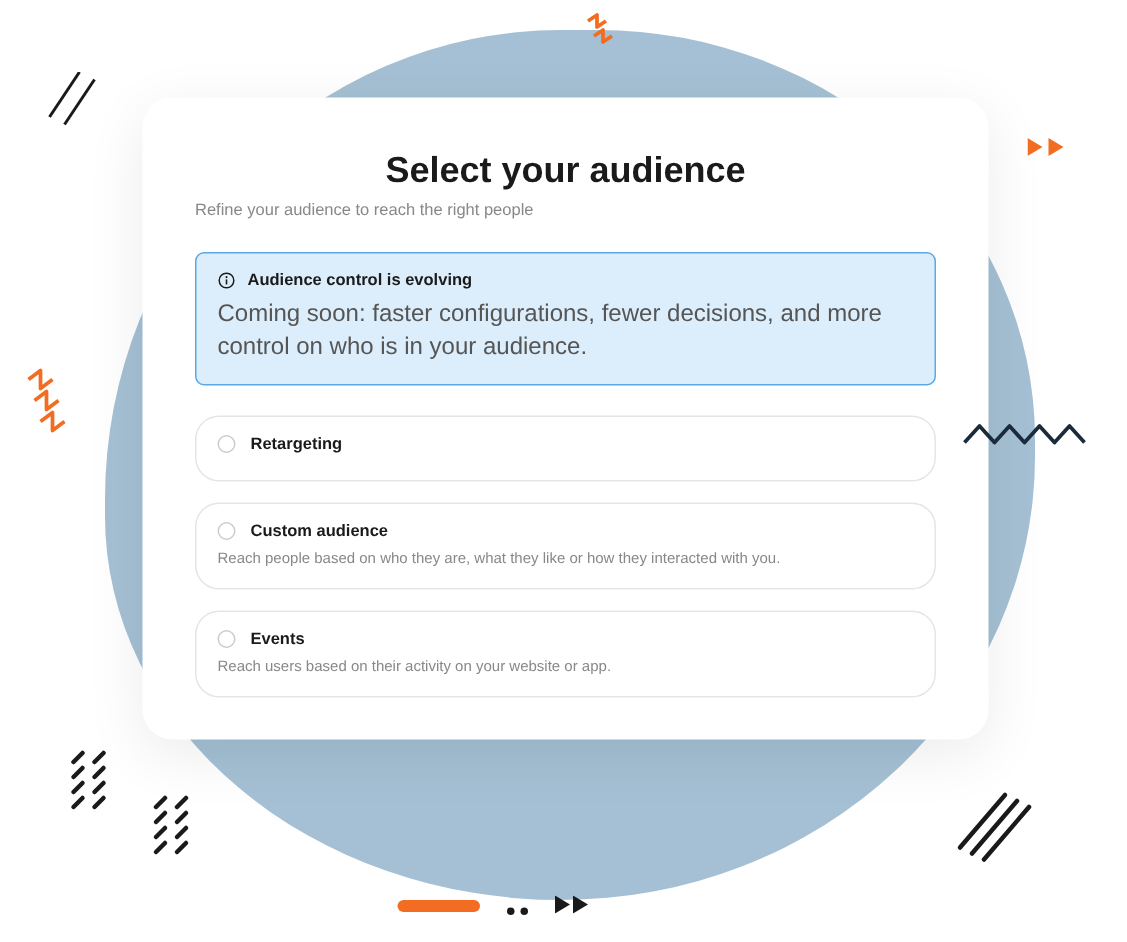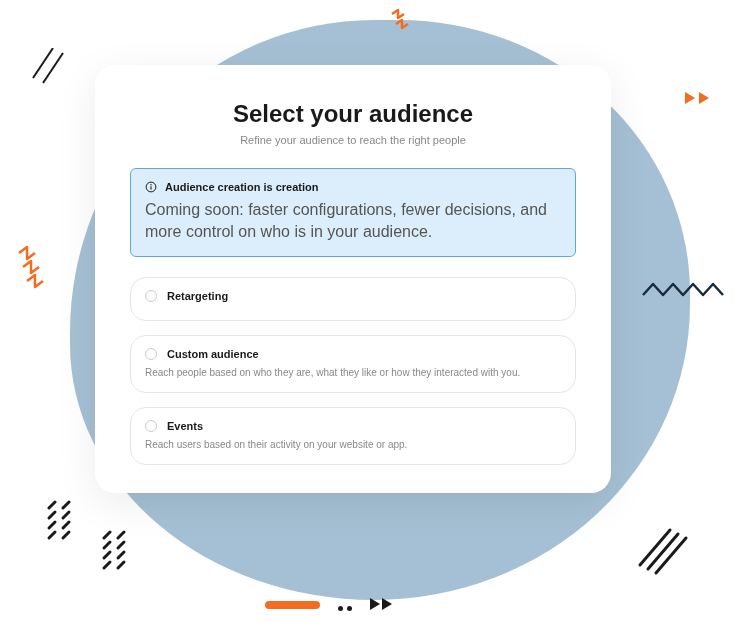--- a/index.html
+++ b/index.html
@@ -38,37 +38,37 @@
     .deco-bottom-stripes-r { right: 60px; top: 525px; z-index: 3;}
     .deco-bottom-orange { left: 265px; top: 595px; z-index: 3;}
     .deco-bottom-dots { left: 338px; top: 597px; z-index: 3;}
     .deco-bottom-play { left: 370px; top: 596px; z-index: 3;}
 
     
     .card {
       position: absolute;
       left: 95px;
       top: 65px;
-      width: 516px;
+      width: 564px;
       background: #ffffff;
       border-radius: 20px;
       box-shadow: 0 10px 40px rgba(0,0,0,0.08);
       padding: 35px 35px 28px 35px;
       z-index: 2;
     }
 
     .card-title {
       text-align: center;
       font-size: 24px;
       font-weight: 600;
       color: #1a1a1a;
       margin-bottom: 6px;
     }
     .card-subtitle {
-      text-align: center;
+      text-align: left;
       font-size: 11px;
       color: #888;
       margin-bottom: 22px;
     }
 
     .info-banner {
       background: #dceefb;
       border: 1px solid #5aa9e6;
       border-radius: 6px;
       padding: 12px 14px;
@@ -272,21 +272,21 @@
   <h1 class="card-title">Select your audience</h1>
   <p class="card-subtitle">Refine your audience to reach the right people</p>
 
   <div class="info-banner">
     <div class="info-banner-header">
       <svg class="info-icon" viewBox="0 0 16 16" fill="none">
         <circle cx="8" cy="8" r="6.5" stroke="#1a1a1a" stroke-width="1.3"></circle>
         <circle cx="8" cy="5" r="0.9" fill="#1a1a1a"></circle>
         <rect x="7.3" y="7" width="1.4" height="4.5" fill="#1a1a1a"></rect>
       </svg>
-      <span class="info-banner-title">Audience creation is creation</span>
+      <span class="info-banner-title">Audience control is evolving</span>
     </div>
     <div class="info-banner-body">Coming soon: faster configurations, fewer decisions, and more control on who is in your audience.</div>
   </div>
 
   <div class="option">
     <div class="option-header">
       <span class="radio"></span>
       <span class="option-title">Retargeting</span>
     </div>
   </div>

